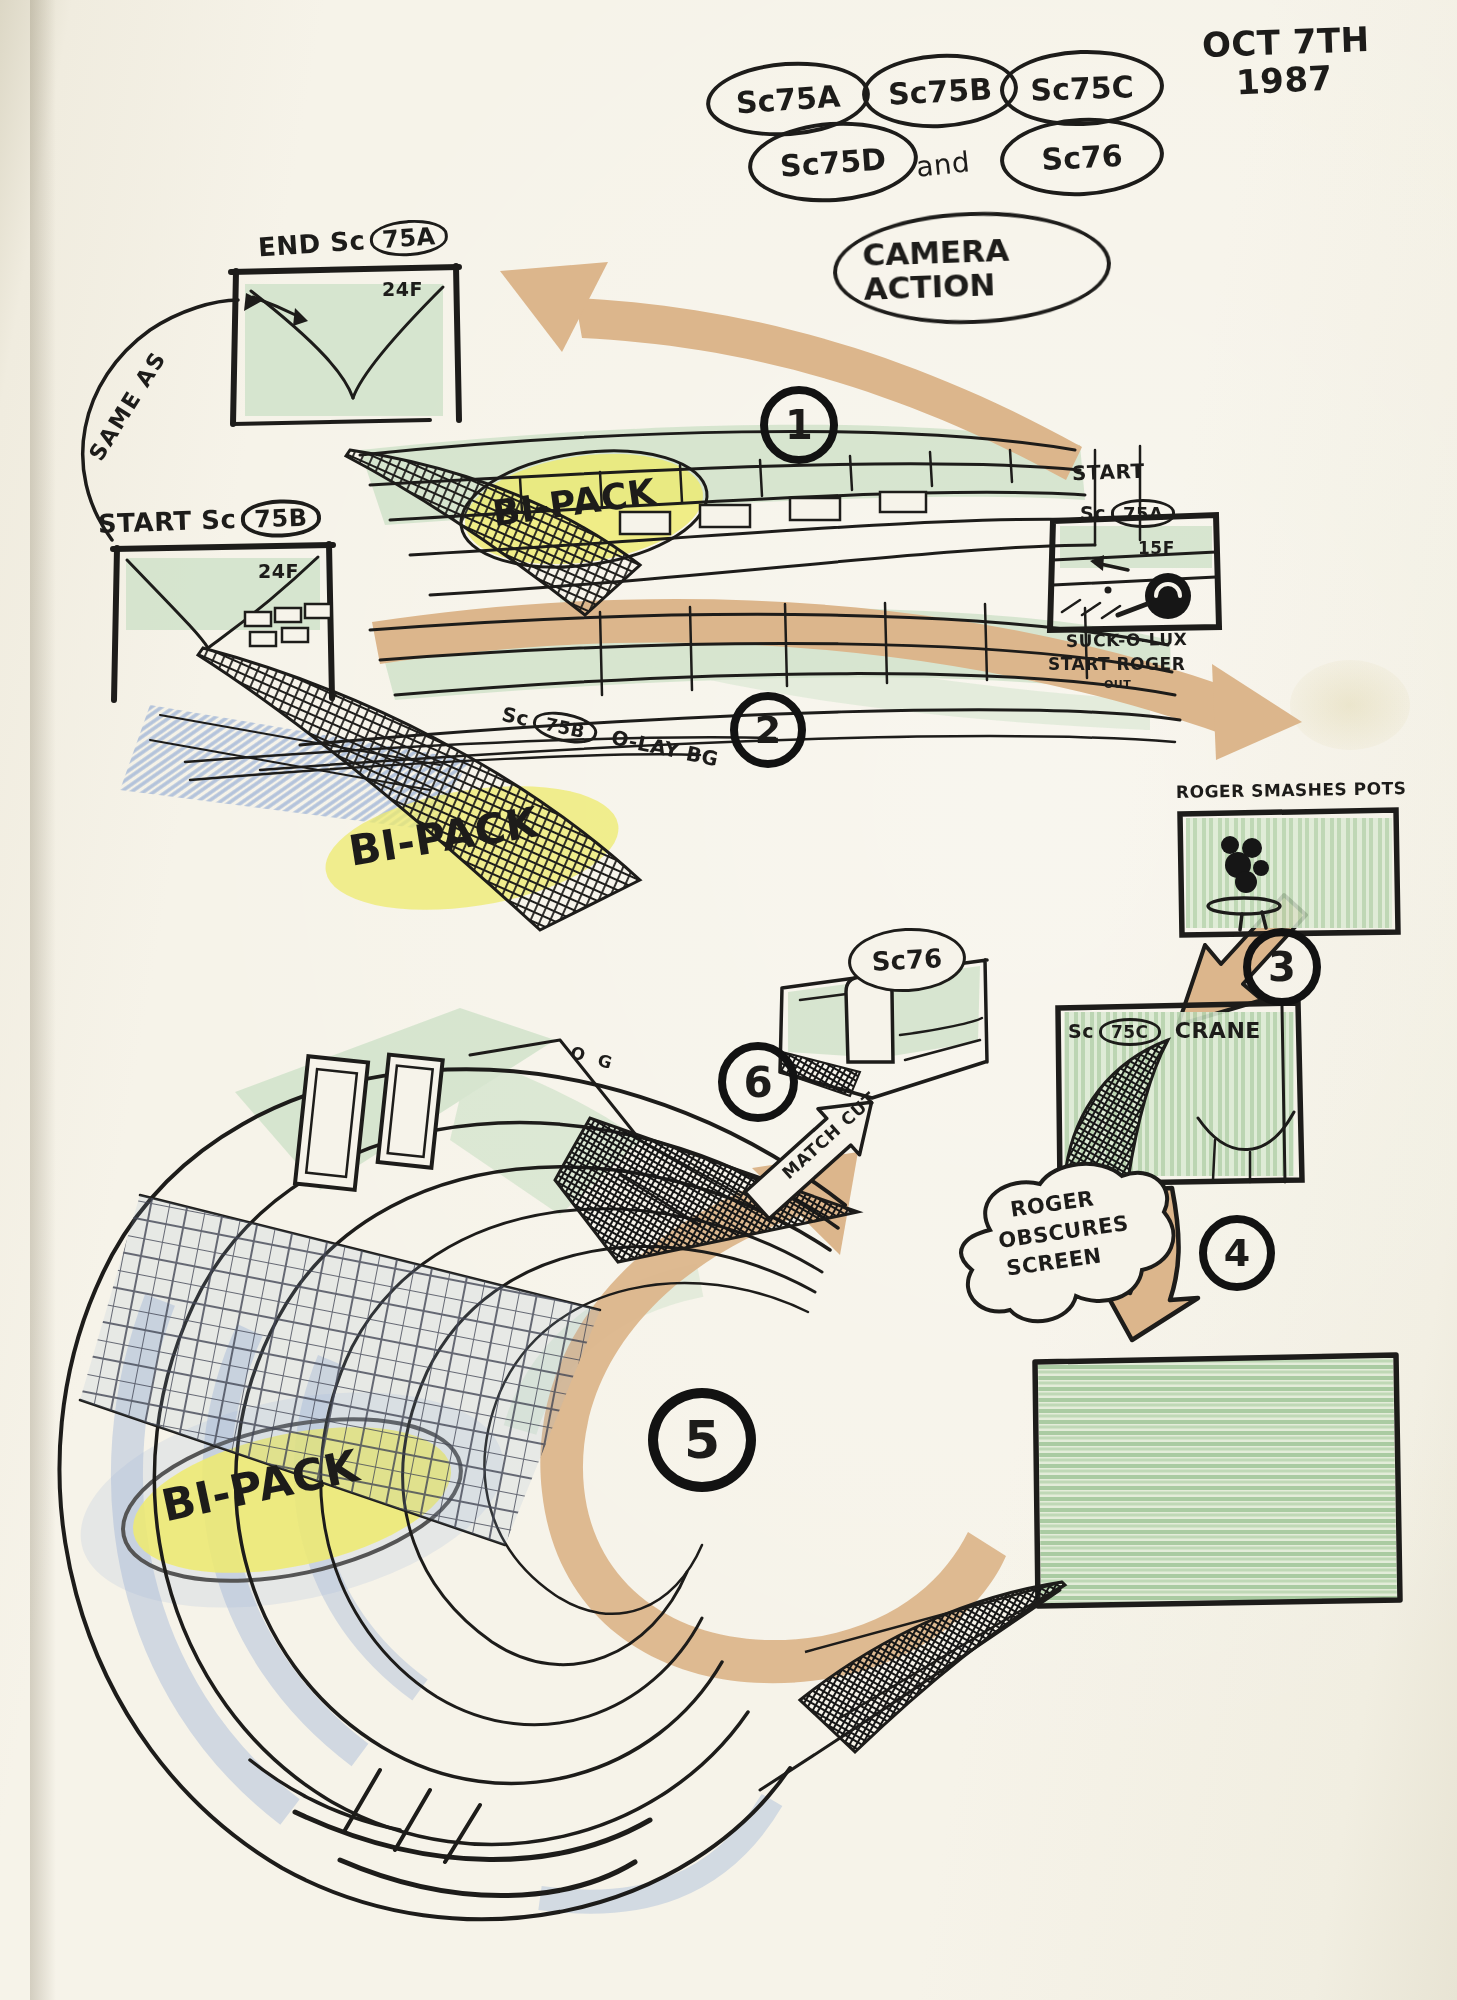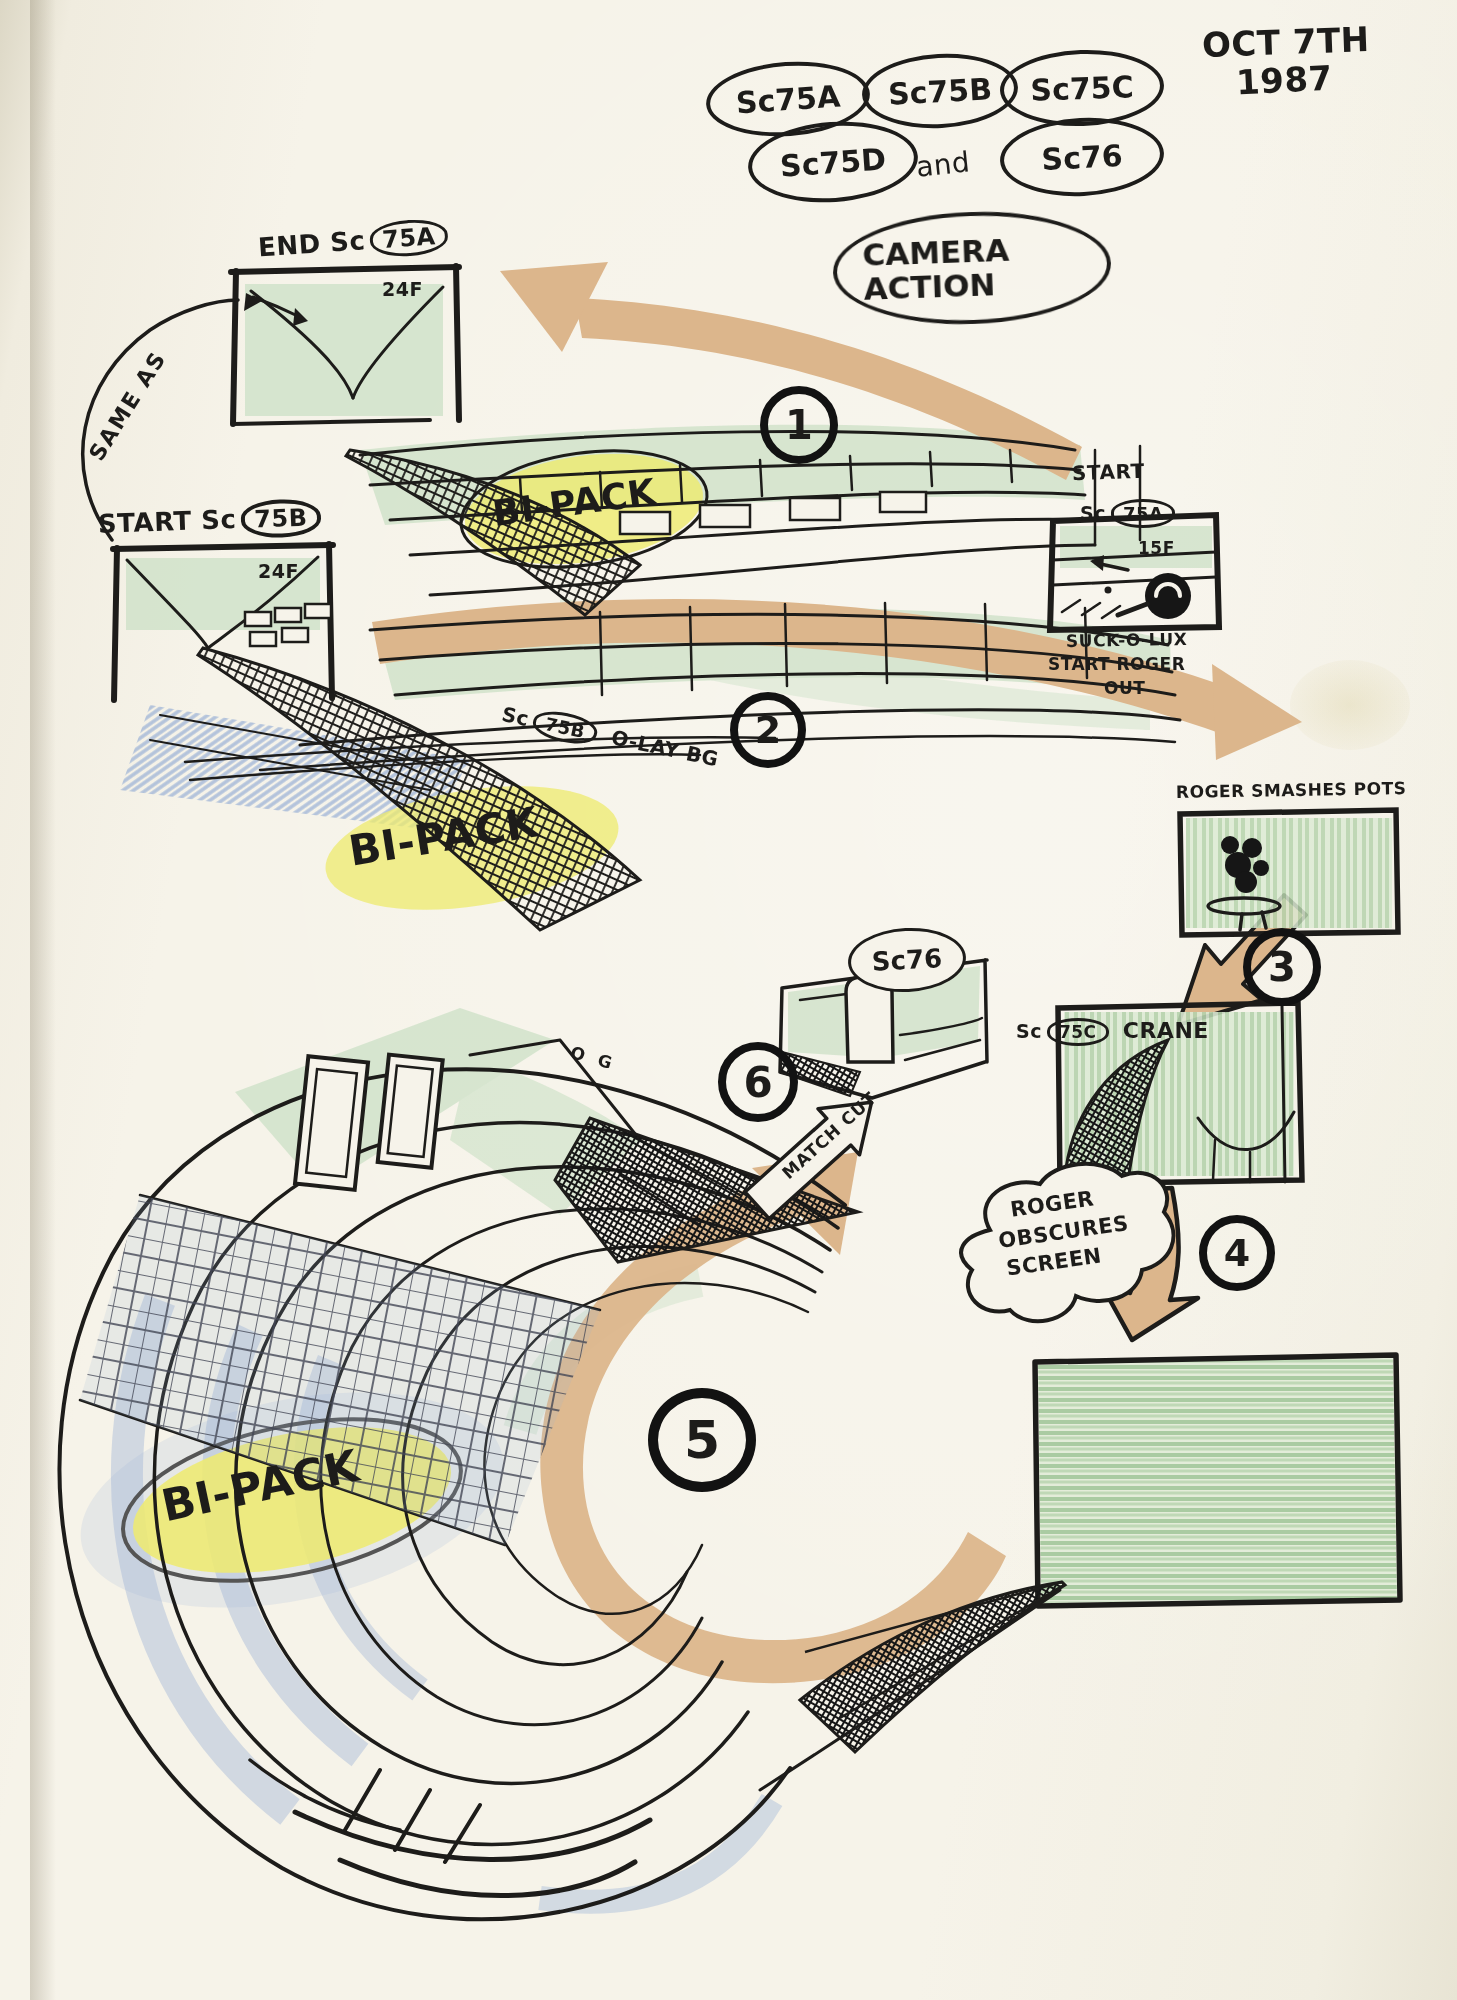--- a/index.html
+++ b/index.html
@@ -274,38 +274,38 @@
   <div class="lbl" style="left:258px;top:560px;font-size:19px;">24F</div>
 
   <div class="lbl" style="left:1072px;top:460px;font-size:20px;transform:rotate(-2deg);">START</div>
   <div class="lbl" style="left:1080px;top:499px;font-size:19px;">
     <span>Sc</span><span class="inline-oval" style="font-size:18px;">75A</span>
   </div>
   <div class="lbl" style="left:1138px;top:538px;font-size:17px;">15F</div>
 
   <div class="lbl" style="left:1066px;top:630px;font-size:17px;transform:rotate(-1deg);">SUCK-O-LUX</div>
   <div class="lbl" style="left:1048px;top:654px;font-size:17px;">START ROGER</div>
-  <div class="lbl" style="left:1104px;top:678px;font-size:17px;">OUT</div>
+  <div class="lbl" style="left:1104px;top:678px;font-size:11px;">OUT</div>
 
   <div class="lbl" style="left:505px;top:700px;font-size:20px;transform:rotate(12deg);transform-origin:left top;">
     <span>Sc</span><span class="inline-oval" style="font-size:18px;">75B</span>
     <span style="margin-left:8px;">O-LAY BG</span>
   </div>
 
   <div class="lbl" style="left:492px;top:482px;font-size:36px;transform:rotate(-8deg);">BI-PACK</div>
   <div class="lbl" style="left:348px;top:812px;font-size:42px;transform:rotate(-9deg);">BI-PACK</div>
   <div class="lbl" style="left:160px;top:1460px;font-size:44px;transform:rotate(-12deg);">BI-PACK</div>
 
   <div class="lbl" style="left:1176px;top:780px;font-size:17px;transform:rotate(-1deg);">ROGER SMASHES POTS</div>
 
   <div class="oval" style="left:848px;top:928px;width:112px;height:58px;border-width:3.5px;transform:rotate(-3deg);background:#f6f3ea;">
     <span style="font-size:26px;">Sc76</span>
   </div>
 
-  <div class="lbl" style="left:1016px;top:1018px;font-size:22px;">
+  <div class="lbl" style="left:1068px;top:1018px;font-size:22px;">
     <span style="font-size:19px;">Sc</span><span class="inline-oval" style="font-size:17px;">75C</span>
     <span style="margin-left:6px;">CRANE</span>
   </div>
 
   <div class="lbl" style="left:778px;top:1168px;font-size:17px;transform:rotate(-42deg);transform-origin:left top;letter-spacing:1px;">MATCH CUT</div>
 
   <div class="lbl" style="left:570px;top:1048px;font-size:17px;transform:rotate(16deg);letter-spacing:4px;">O G</div>
 
   <div class="lbl" style="left:1010px;top:1192px;font-size:21px;transform:rotate(-8deg);">ROGER</div>
   <div class="lbl" style="left:998px;top:1220px;font-size:21px;transform:rotate(-8deg);">OBSCURES</div>

